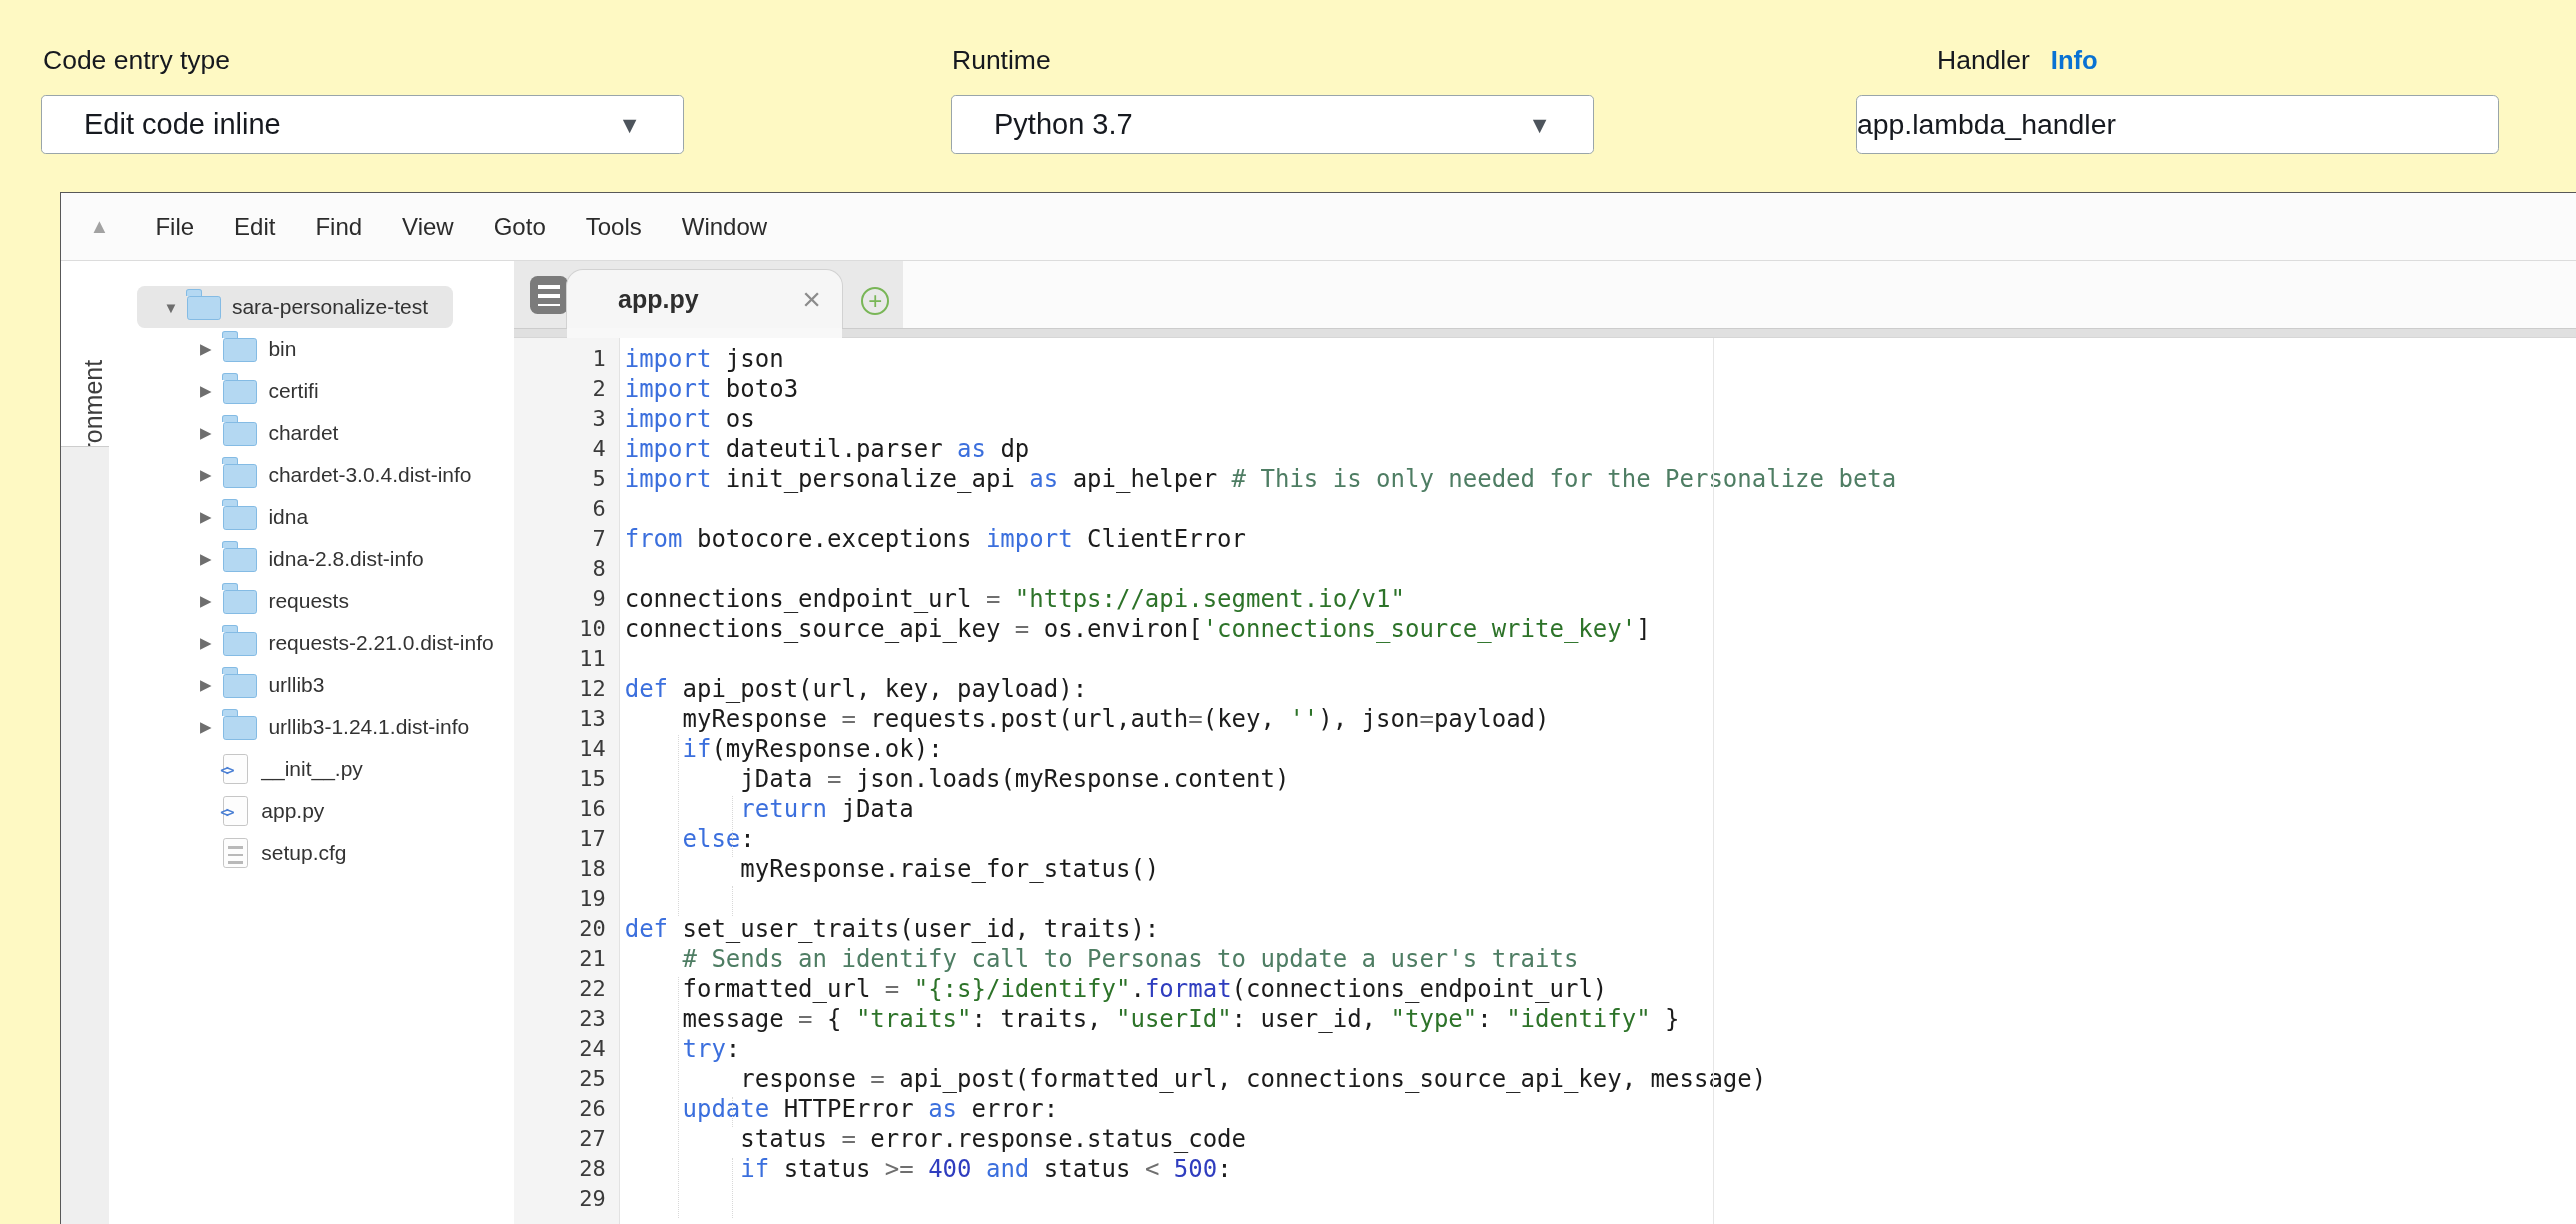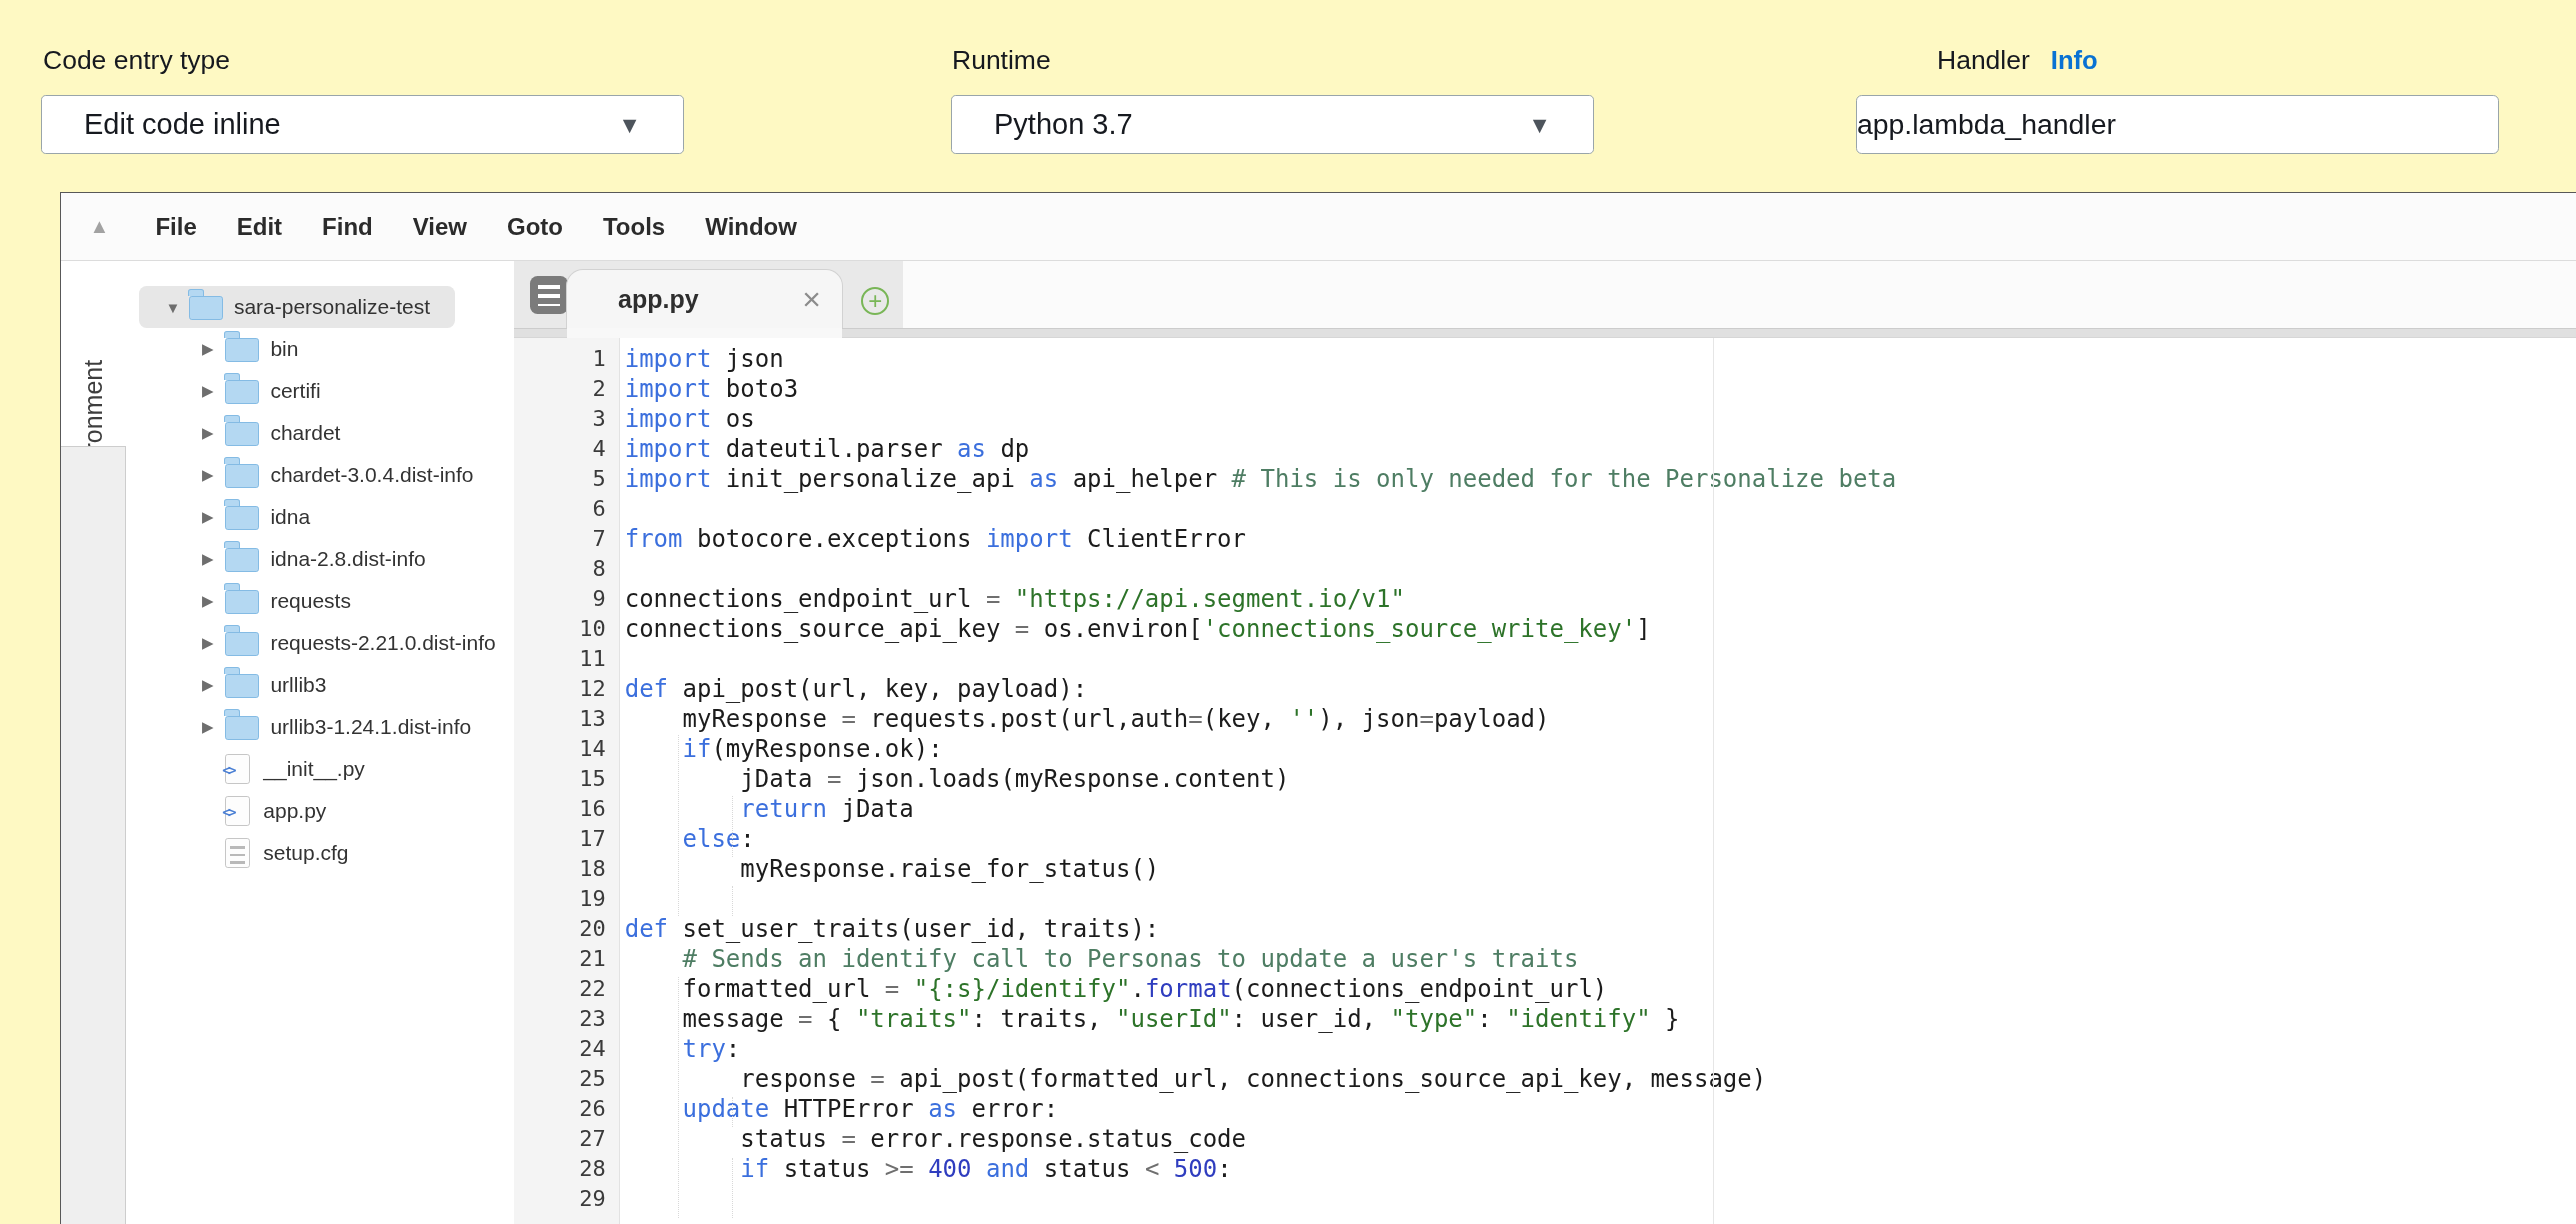--- a/index.html
+++ b/index.html
@@ -18,35 +18,35 @@
   .text-input{position:absolute;top:95px;width:643px;height:59px;background:#fff;
               border:1.9px solid #99a5aa;border-radius:5.7px;box-sizing:border-box;
               display:flex;align-items:center;}
   .text-input .ti-value{font-size:28.4px;color:#16191f;}
 
   
   .ide{position:absolute;left:60px;top:192px;width:2516px;height:1032px;background:#fff;
        border-left:1.9px solid #585858;border-top:1.9px solid #585858;box-sizing:border-box;}
 
   .menubar{position:absolute;left:0;top:0;width:100%;height:68px;background:#fbfbfb;
-           border-bottom:0.9px solid #dcdcdc;box-sizing:border-box;display:flex;align-items:center;font-weight:bold;}
+           border-bottom:0.9px solid #dcdcdc;box-sizing:border-box;display:flex;align-items:center;}
   .collapse-tri{margin-left:28.4px;width:25px;color:#a2a2a2;font-size:20px;}
   .collapse-tri::before{content:"▲";}
   .menu-items{display:flex;margin-left:21px;}
   .menu-item{padding:0 20px;font-size:24px;color:#2b2b2b;cursor:pointer;}
 
   
   .env-tab{position:absolute;left:0;top:68px;width:66px;height:185px;background:#fff;}
   .env-label{position:absolute;left:-61px;top:153px;width:190px;height:32px;text-align:center;
              transform:rotate(-90deg);font-size:25px;color:#3e3e3e;}
   .env-rest{position:absolute;left:0;top:253px;width:65px;bottom:0;background:#efefef;
             border-top:0.9px solid #cdcdcd;border-right:0.9px solid #cdcdcd;box-sizing:border-box;}
 
   
-  .tree{position:absolute;left:78px;top:68px;width:387px;bottom:0;background:#fff;padding-top:25px;box-sizing:border-box;}
+  .tree{position:absolute;left:48px;top:68px;width:387px;bottom:0;background:#fff;padding-top:25px;box-sizing:border-box;padding-left:28px;}
   .tree-row{display:flex;align-items:center;height:42px;width:max-content;padding-right:25px;
             border-radius:7.6px;font-size:21px;color:#333;cursor:pointer;}
   .tree-row.selected{background:#e7e7e7;}
   .tree-row.depth0{padding-left:26.5px;}
   .tree-row.depth1{padding-left:63px;}
   .twisty{width:23px;font-size:15px;color:#6e6e6e;flex:0 0 23px;}
   .twisty.open::before{content:"▼";}
   .twisty.closed::before{content:"▶";}
   .folder-icon{width:34px;height:24px;background:#b4d8f2;border:1.9px solid #84bbe4;border-radius:2.8px;
                position:relative;margin:1.9px 11.4px 0 0;box-sizing:border-box;flex:0 0 34px;}

